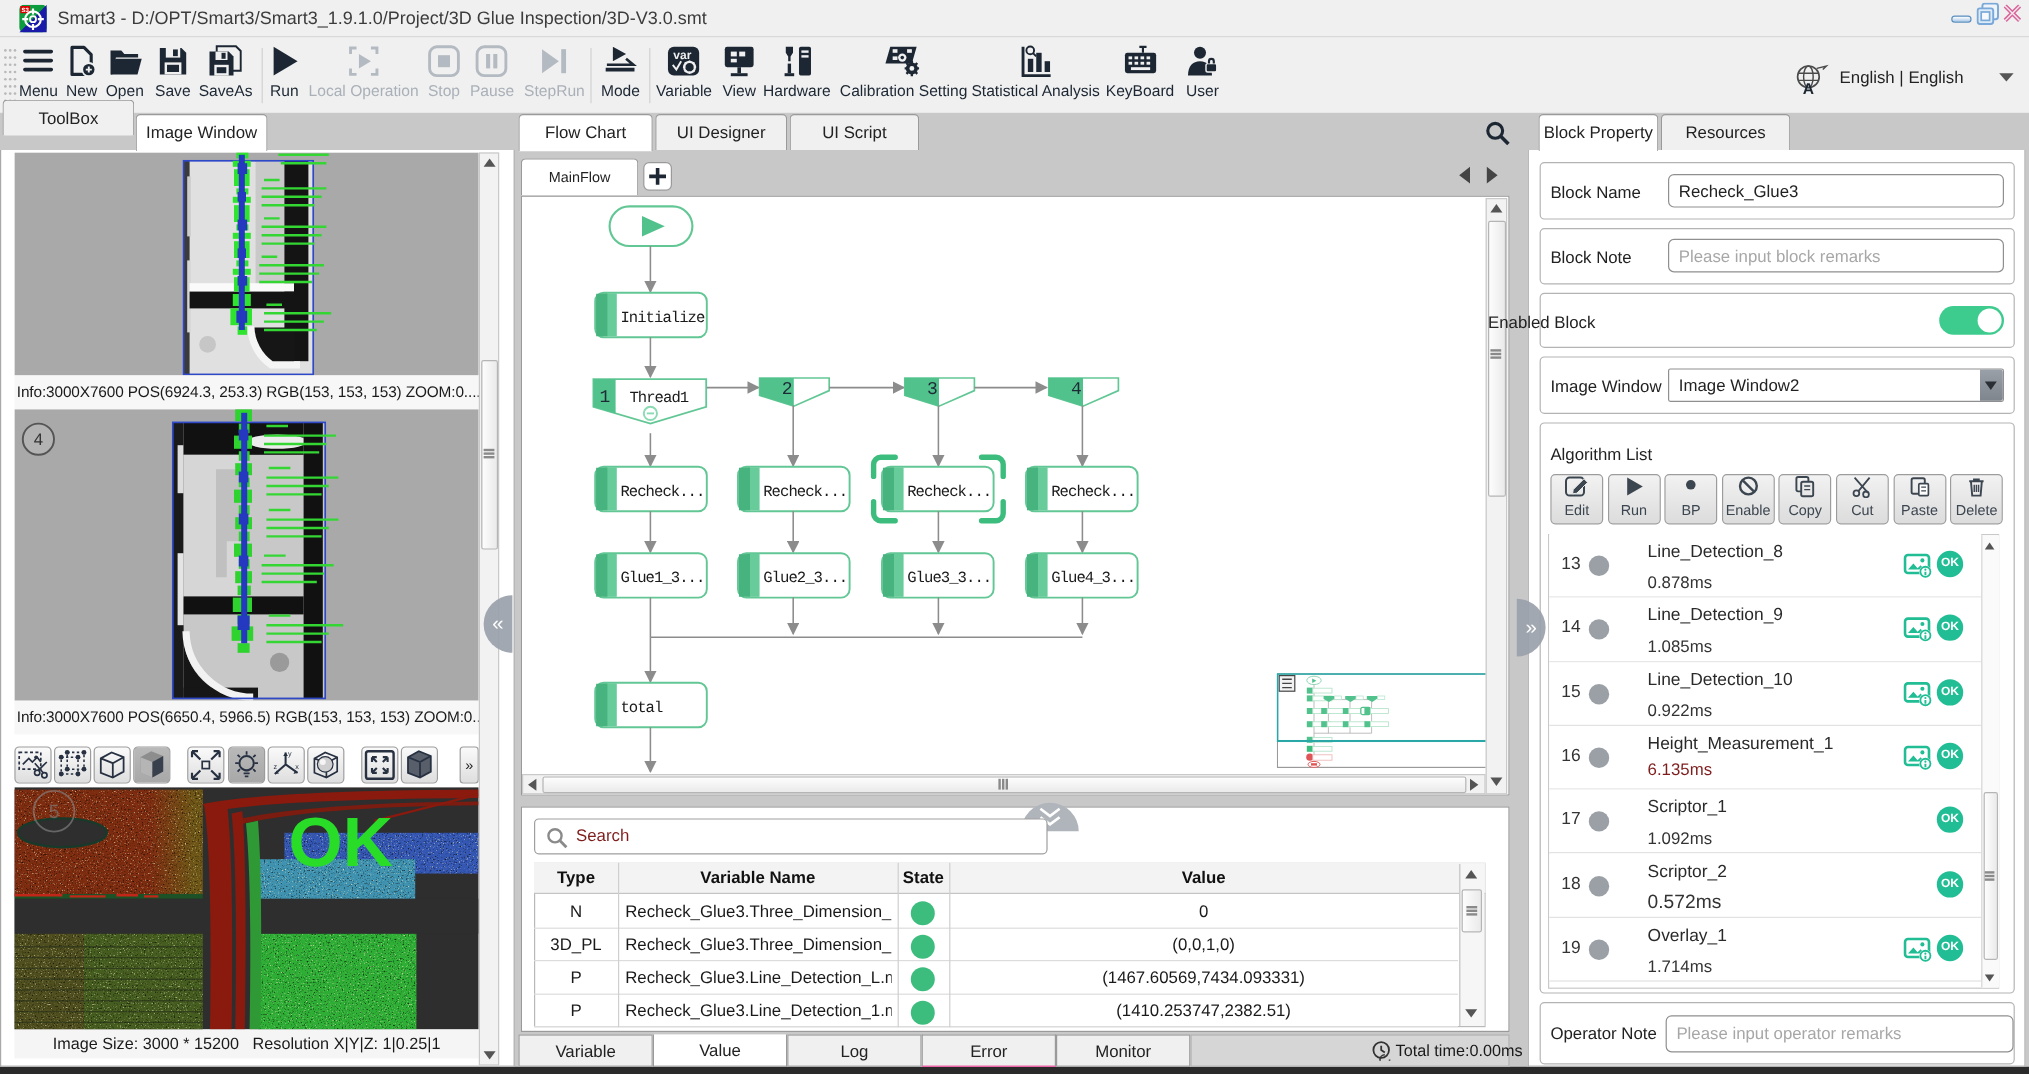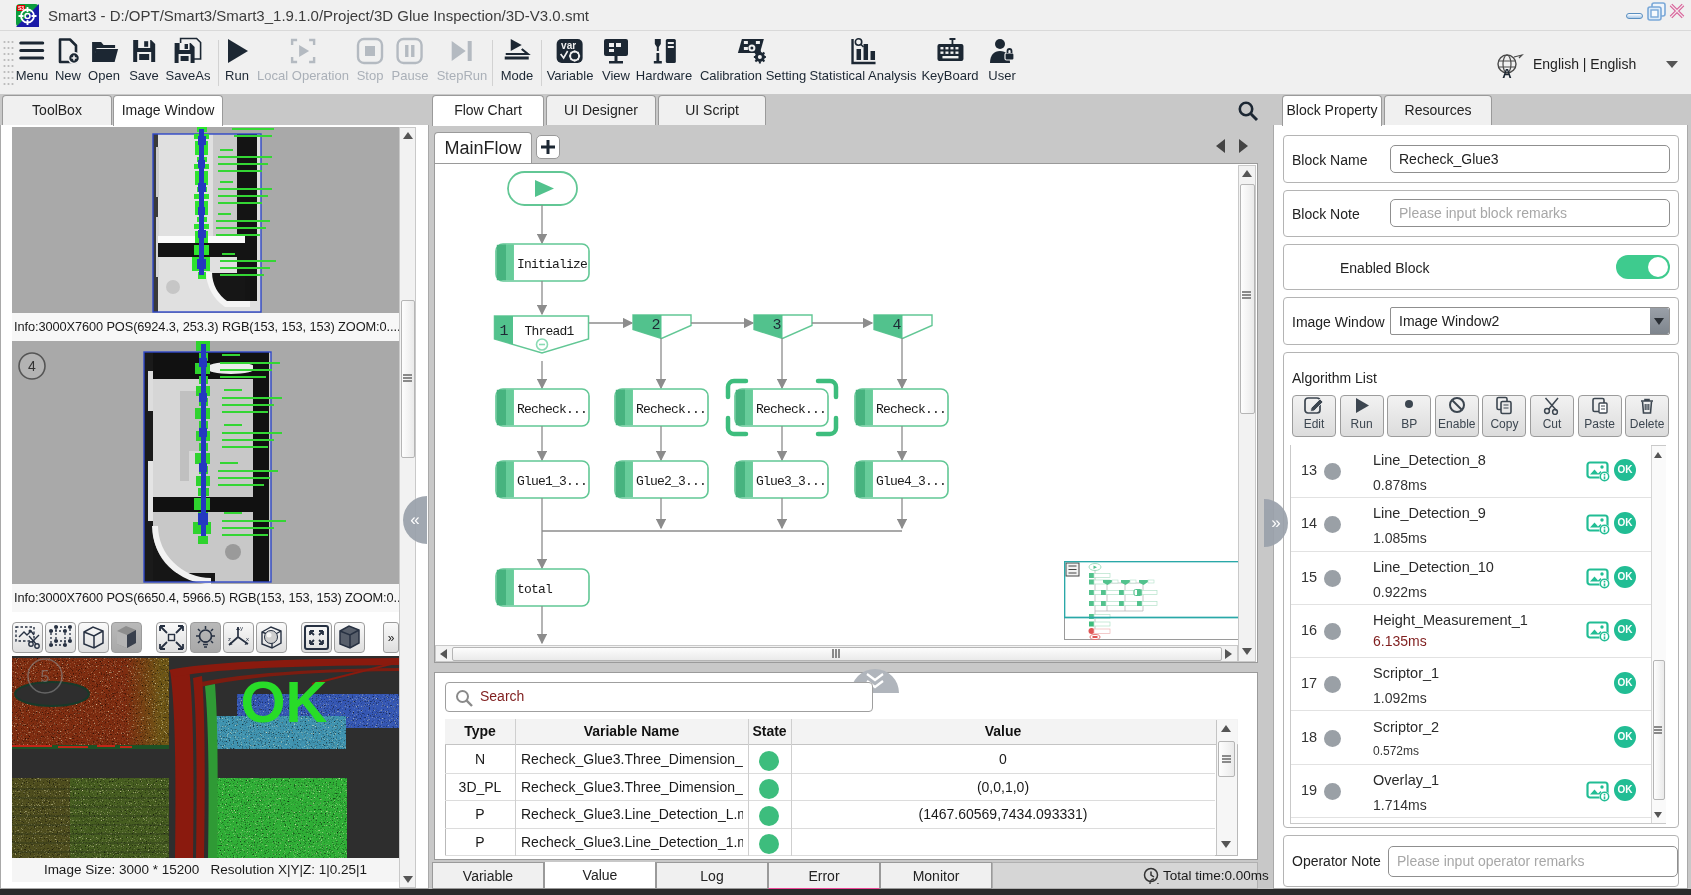--- a/index.html
+++ b/index.html
@@ -261,21 +261,21 @@
 <text x="13" y="25" font-size="13" fill="#1c2733" text-anchor="middle" font-weight="bold" font-family="Liberation Sans">A</text>
 </svg>
 <div class="abs" style="left:1533px;top:25px;font-size:14px;color:#222;">English | English</div>
 <svg class="abs" style="left:1664px;top:28px" width="16" height="10" viewBox="0 0 16 10">
       <path d="M2 2 L8 9 L14 2 Z" fill="#555"></path>
     </svg>
 </div>
 <div class="abs" style="left:0;top:95px;width:1691px;height:794px;background:#c8c8c8;"></div>
 <div class="abs" style="left:0;top:889px;width:1691px;height:6px;background:#2a2a2a;"></div>
 <div class="abs" style="left:0;top:125px;width:429px;height:764px;background:#fff;border:1px solid #a9a9a9;border-top:none;"></div>
-<div class="tab" style="left:2px;top:95px;width:110px;">ToolBox</div>
+<div class="tab" style="left:2px;top:83px;width:110px;">ToolBox</div>
 <div class="tab act" style="left:113px;top:95px;width:110px;">Image Window</div>
 <svg class="abs" style="left:12px;top:127px" width="387" height="186" viewBox="0 0 387 186">
 <rect width="387" height="186" fill="#a9a9a9"></rect>
 <g>
  <rect x="141" y="7" width="108" height="178" fill="#e0e0e0"></rect>
  <rect x="141" y="7" width="5" height="178" fill="#3a3a3a"></rect>
  <rect x="144" y="20" width="3" height="50" fill="#ccc"></rect>
  <rect x="144" y="90" width="3" height="60" fill="#d6d6d6"></rect>
  <rect x="201" y="7" width="24" height="108" fill="#c9c9c9"></rect>
  <rect x="225" y="7" width="20" height="167" fill="#141414"></rect>
@@ -519,21 +519,21 @@
 <div class="grip3" style="left:403px;top:380px;"></div>
 <div class="arr" style="left:403px;top:876px;border-left:5px solid transparent;border-right:5px solid transparent;border-top:7px solid #555;"></div>
 <div class="abs" style="left:403px;top:496px;width:24px;height:48px;border-radius:24px 0 0 24px;background:#9aa1ab;color:#fff;font-size:17px;line-height:48px;text-align:center;opacity:0.92;">«</div>
 <div class="tab act" style="left:432px;top:95px;width:112px;">Flow Chart</div>
 <div class="tab" style="left:546px;top:95px;width:110px;">UI Designer</div>
 <div class="tab" style="left:658px;top:95px;width:108px;">UI Script</div>
 <svg class="abs" style="left:1236px;top:99px" width="24" height="24" viewBox="0 0 24 24">
     <circle cx="10" cy="10" r="6.2" fill="none" stroke="#1c2733" stroke-width="2.6"></circle>
     <path d="M14.8 14.8 L21 21" stroke="#1c2733" stroke-width="3"></path>
   </svg>
-<div class="abs" style="left:434px;top:132px;width:98px;height:31px;background:#fff;border:1px solid #9a9a9a;border-bottom:none;border-radius:4px 4px 0 0;font-size:18px;color:#222;text-align:center;line-height:30px;">MainFlow</div>
+<div class="abs" style="left:434px;top:132px;width:98px;height:31px;background:#fff;border:1px solid #9a9a9a;border-bottom:none;border-radius:4px 4px 0 0;font-size:12px;color:#222;text-align:center;line-height:30px;">MainFlow</div>
 <div class="abs" style="left:536px;top:135px;width:24px;height:24px;background:#fff;border:1px solid #9a9a9a;border-radius:5px;"><svg width="22" height="22" viewBox="0 0 22 22">
       <path d="M11 4 V18 M4 11 H18" stroke="#1c2733" stroke-width="3"></path>
     </svg></div>
 <div class="arr" style="left:1216px;top:139px;border-top:7px solid transparent;border-bottom:7px solid transparent;border-right:9px solid #444;"></div>
 <div class="arr" style="left:1239px;top:139px;border-top:7px solid transparent;border-bottom:7px solid transparent;border-left:9px solid #444;"></div>
 <div class="abs" style="left:434px;top:163px;width:824px;height:500px;background:#fff;border:1px solid #9a9a9a;"></div>
 <svg class="abs" style="left:435px;top:164px" width="805px" height="480px" viewBox="0 0 805 480">
     <defs>
 <marker id="ah" markerWidth="9" markerHeight="8" refX="7" refY="4" orient="auto">
         <path d="M0 0 L8 4 L0 8 Z" fill="#8c8c8c"></path>
@@ -755,20 +755,21 @@
 <div class="abs" style="left:445px;top:801.0px;width:770px;height:27.5px;border-bottom:1px solid #dcdcdc;font-size:14px;color:#1a1a1a;">
 <span class="abs" style="left:0;width:70px;text-align:center;top:5px;">P</span>
 <span class="abs" style="left:76px;top:5px;width:222px;overflow:hidden;white-space:nowrap;">Recheck_Glue3.Line_Detection_L.mi...</span>
 <span class="abs" style="left:314px;top:5px;width:20px;height:20px;border-radius:50%;background:#3dbd7d;"></span>
 <span class="abs" style="left:346px;width:424px;text-align:center;top:5px;">(1467.60569,7434.093331)</span>
 </div>
 <div class="abs" style="left:445px;top:828.5px;width:770px;height:27.5px;border-bottom:1px solid #dcdcdc;font-size:14px;color:#1a1a1a;">
 <span class="abs" style="left:0;width:70px;text-align:center;top:5px;">P</span>
 <span class="abs" style="left:76px;top:5px;width:222px;overflow:hidden;white-space:nowrap;">Recheck_Glue3.Line_Detection_1.mi...</span>
 <span class="abs" style="left:314px;top:5px;width:20px;height:20px;border-radius:50%;background:#3dbd7d;"></span>
+<span class="abs" style="left:346px;width:424px;text-align:center;top:5px;">(1410.253747,2382.51)</span>
 </div>
 <div class="abs" style="left:515px;top:719px;width:1px;height:137px;background:#cfcfcf;"></div>
 <div class="abs" style="left:748px;top:719px;width:1px;height:137px;background:#cfcfcf;"></div>
 <div class="abs" style="left:791px;top:719px;width:1px;height:137px;background:#cfcfcf;"></div>
 <div class="sb-track" style="left:1216px;top:720px;width:21px;height:135px;background:#f6f6f6;border:none;border-left:1px solid #c4c4c4;"></div>
 <div class="arr" style="left:1221px;top:725px;border-left:5px solid transparent;border-right:5px solid transparent;border-bottom:7px solid #555;"></div>
 <div class="sb-thumb" style="left:1218px;top:741px;width:17px;height:36px;"></div>
 <div class="grip3" style="left:1222px;top:755px;"></div>
 <div class="grip3" style="left:1222px;top:758px;"></div>
 <div class="grip3" style="left:1222px;top:761px;"></div>
@@ -788,21 +789,21 @@
 <div class="abs" style="left:1273px;top:125px;width:415px;height:764px;background:#fff;border:1px solid #a9a9a9;border-top:none;"></div>
 <div class="tab act" style="left:1282px;top:95px;width:100px;">Block Property</div>
 <div class="tab" style="left:1384px;top:95px;width:108px;">Resources</div>
 <div class="gbox" style="left:1283px;top:135px;width:396px;height:48px;"></div>
 <div class="glabel" style="left:1292px;top:152px;">Block Name</div>
 <div class="ginput" style="left:1390px;top:145px;width:280px;height:28px;">Recheck_Glue3</div>
 <div class="gbox" style="left:1283px;top:190px;width:396px;height:47px;"></div>
 <div class="glabel" style="left:1292px;top:206px;">Block Note</div>
 <div class="ginput ph" style="left:1390px;top:199px;width:280px;height:28px;">Please input block remarks</div>
 <div class="gbox" style="left:1283px;top:244px;width:396px;height:46px;"></div>
-<div class="glabel" style="left:1340px;top:260px;">Enabled Block</div>
+<div class="glabel" style="left:1240px;top:260px;">Enabled Block</div>
 <div class="abs" style="left:1616px;top:255px;width:54px;height:24px;border-radius:12px;background:#3ecb8e;"></div>
 <div class="abs" style="left:1648px;top:257px;width:20px;height:20px;border-radius:50%;background:#fff;"></div>
 <div class="gbox" style="left:1283px;top:297px;width:396px;height:48px;"></div>
 <div class="glabel" style="left:1292px;top:314px;">Image Window</div>
 <div class="ginput" style="left:1390px;top:307px;width:280px;height:28px;border-radius:2px;">Image Window2</div>
 <div class="abs" style="left:1650px;top:308px;width:19px;height:26px;background:linear-gradient(180deg,#9aa0a8,#7e858d);border-radius:0 2px 2px 0;"></div>
 <div class="arr" style="left:1654px;top:318px;border-left:5px solid transparent;border-right:5px solid transparent;border-top:7px solid #2a2f35;"></div>
 <div class="gbox" style="left:1283px;top:352px;width:396px;height:476px;"></div>
 <div class="glabel" style="left:1292px;top:370px;">Algorithm List</div>
 <div class="algbtn" style="left:1292.0px;top:395px;"><svg width="22" height="19" viewBox="0 0 22 19">
@@ -908,21 +909,21 @@
 <span class="abs" style="left:10px;top:17px;font-size:14.5px;color:#333;">17</span>
 <span class="abs" style="left:33px;top:18px;width:17px;height:17px;border-radius:50%;background:#9aa0a6;"></span>
 <span class="abs" style="left:82px;top:7px;font-size:14.5px;color:#2a2a2a;">Scriptor_1</span>
 <span class="abs" style="left:82px;top:32px;font-size:14px;color:#333;">1.092ms</span>
 <span class="okbadge" style="left:323px;top:14px;">OK</span>
 </div>
 <div class="abs" style="left:1291px;top:711.5px;width:360px;height:53.3px;border-bottom:1px solid #e2e2e2;background:#fff;">
 <span class="abs" style="left:10px;top:17px;font-size:14.5px;color:#333;">18</span>
 <span class="abs" style="left:33px;top:18px;width:17px;height:17px;border-radius:50%;background:#9aa0a6;"></span>
 <span class="abs" style="left:82px;top:7px;font-size:14.5px;color:#2a2a2a;">Scriptor_2</span>
-<span class="abs" style="left:82px;top:32px;font-size:12px;color:#333;">0.572ms</span>
+<span class="abs" style="left:82px;top:32px;font-size:16px;color:#333;">0.572ms</span>
 <span class="okbadge" style="left:323px;top:14px;">OK</span>
 </div>
 <div class="abs" style="left:1291px;top:764.8px;width:360px;height:53.3px;border-bottom:1px solid #e2e2e2;background:#fff;">
 <span class="abs" style="left:10px;top:17px;font-size:14.5px;color:#333;">19</span>
 <span class="abs" style="left:33px;top:18px;width:17px;height:17px;border-radius:50%;background:#9aa0a6;"></span>
 <span class="abs" style="left:82px;top:7px;font-size:14.5px;color:#2a2a2a;">Overlay_1</span>
 <span class="abs" style="left:82px;top:32px;font-size:14px;color:#333;">1.714ms</span>
 <span class="imgico" style="left:295px;top:15px;"><svg width="25" height="23" viewBox="0 0 25 23">
         <rect x="1.5" y="2.5" width="20" height="15" rx="2.5" fill="none" stroke="#21bd94" stroke-width="2.2"></rect>
         <path d="M4 14.5 l4.5-5 3.5 4 2.5-2.5 3 3.5 Z" fill="#21bd94"></path>

